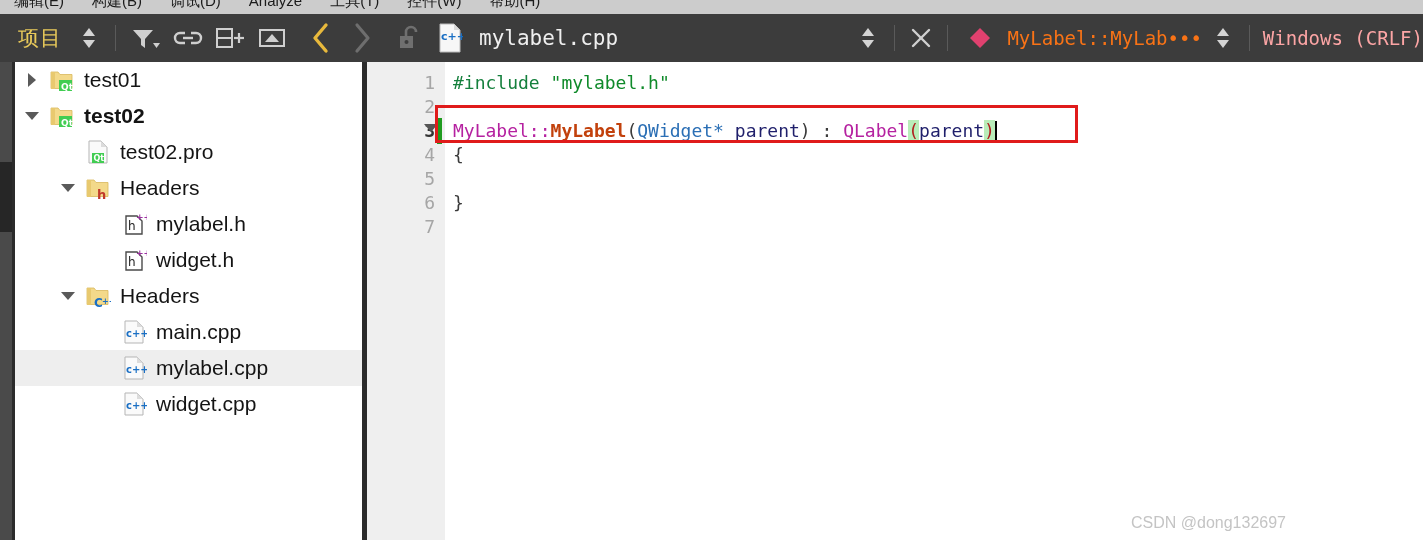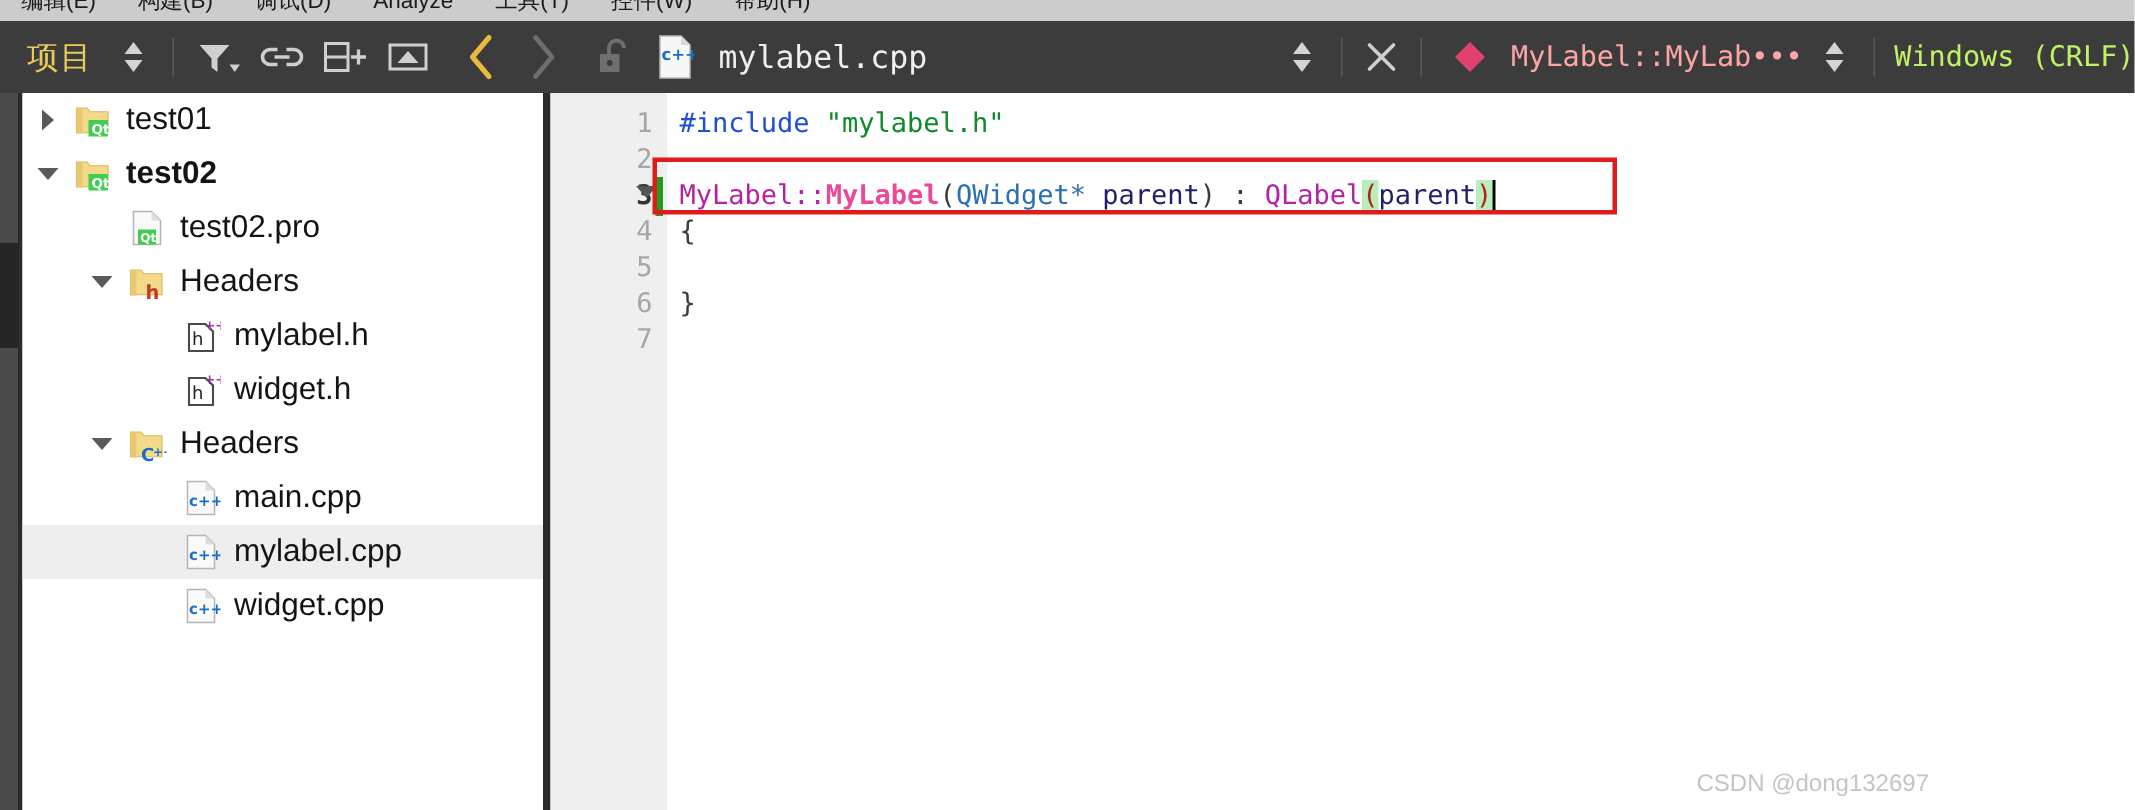--- a/index.html
+++ b/index.html
@@ -87,28 +87,28 @@
     flex: none;
   }
   .file-title {
     color: #efefef;
     font-family: "DejaVu Sans Mono", monospace;
     font-size: 21px;
     padding-left: 12px;
     white-space: nowrap;
   }
   .sym-title {
-    color: #fca5a5;
+    color: #f97316;
     font-family: "DejaVu Sans Mono", monospace;
     font-size: 19px;
     padding-left: 10px;
     white-space: nowrap;
   }
   .eol-title {
-    color: #bef264;
+    color: #fca5a5;
     font-family: "DejaVu Sans Mono", monospace;
     font-size: 19px;
     padding-left: 4px;
     white-space: nowrap;
   }
   .spacer-flex { flex: 1 1 auto; }
 
   
   .modestrip {
     position: absolute;
@@ -197,24 +197,24 @@
   }
   .ln.cur { color: #333333; font-weight: bold; }
   .code-line {
     position: absolute;
     left: 8px;
     font-family: "DejaVu Sans Mono", monospace;
     font-size: 18px;
     white-space: pre;
     color: #222222;
   }
-  .t-pre  { color: #1d4ed8; }
+  .t-pre  { color: #15803d; }
   .t-str  { color: #0f8a2a; }
   .t-cls  { color: #b521a0; }
-  .t-fn   { color: #ec4899; font-weight: bold; }
+  .t-fn   { color: #c2410c; font-weight: bold; }
   .t-typ  { color: #2b6fb5; }
   .t-par  { color: #1f1f6b; }
   .t-pun  { color: #3b3b3b; }
   .t-brk  { background: #b9edb9; color: #b02020; }
   .caret {
     display: inline-block;
     width: 2px;
     height: 20px;
     background: #000;
     vertical-align: -4px;

